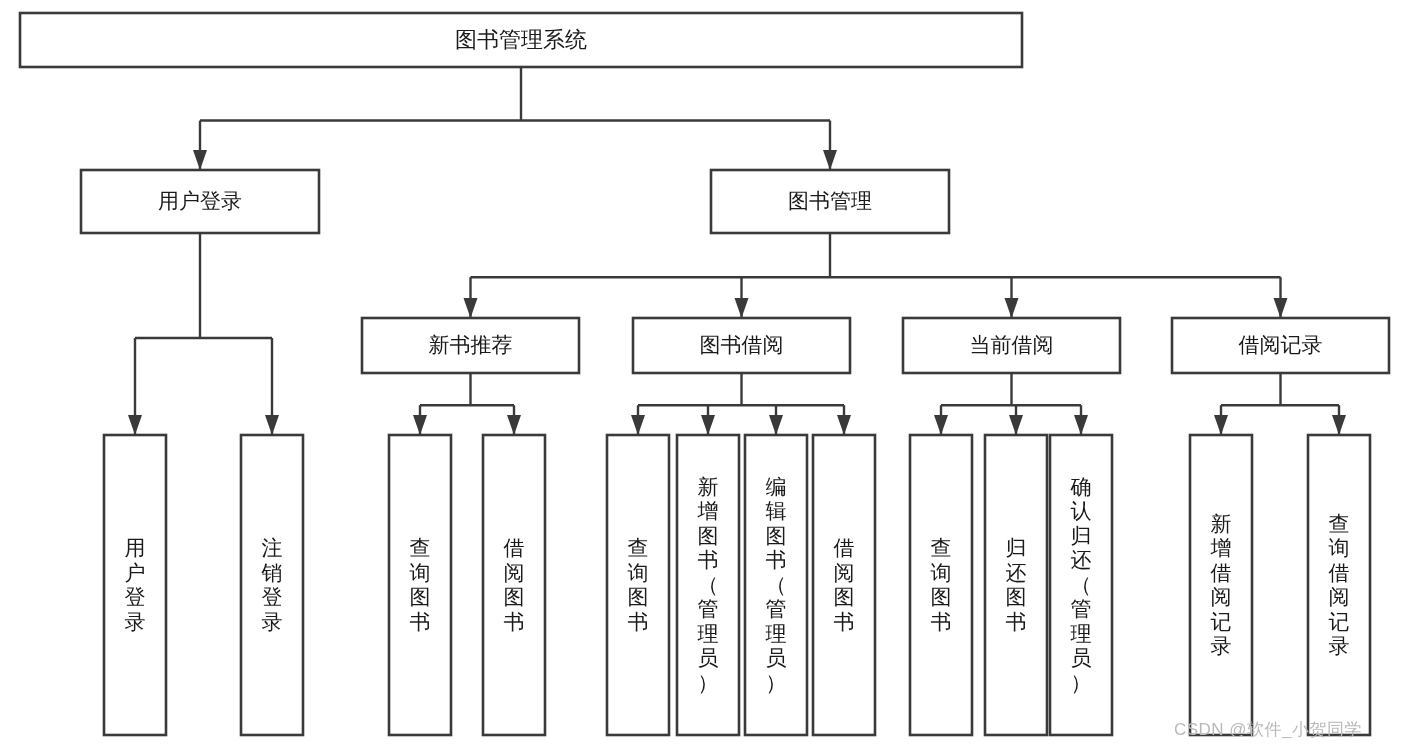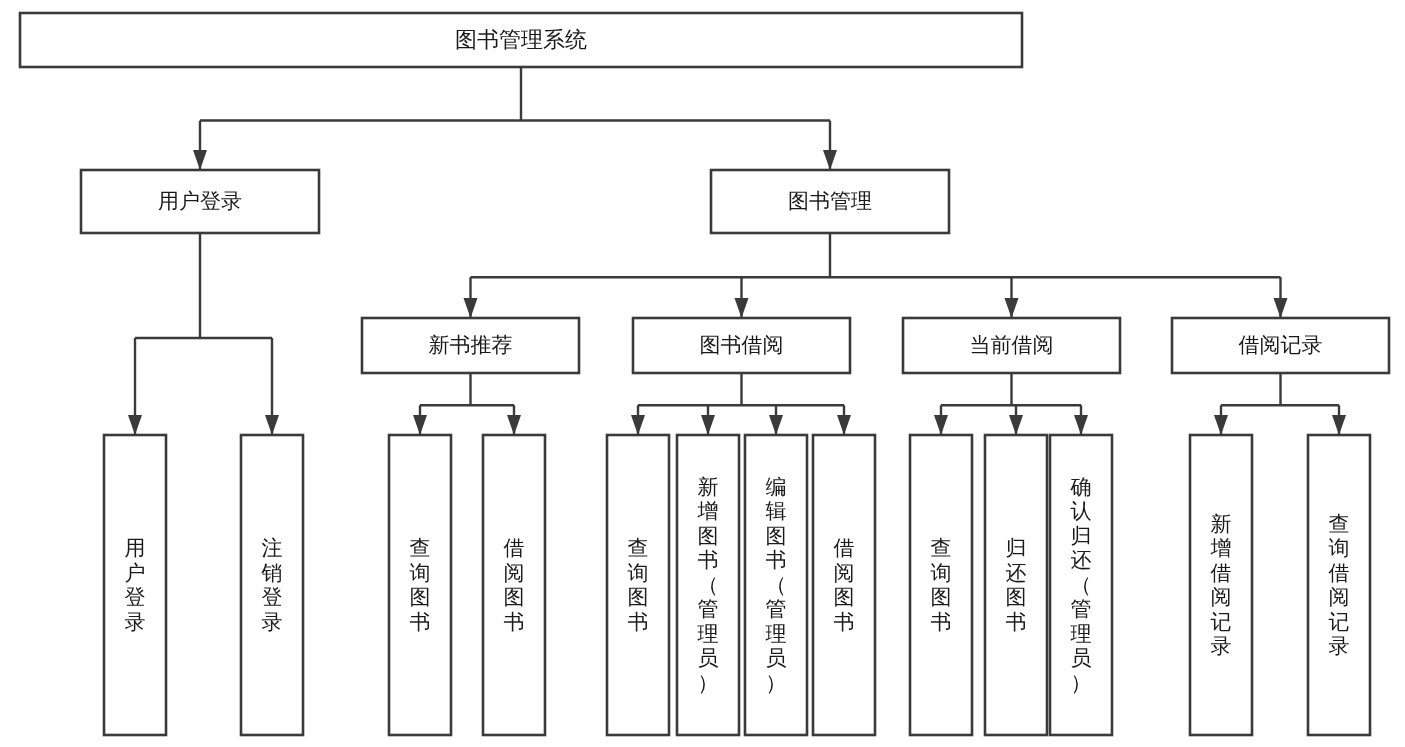--- a/index.html
+++ b/index.html
@@ -206,13 +206,14 @@
         <g>
           <rect x="1190" y="435" width="62" height="300" class="node-box"></rect>
           <text x="1221" y="530.61" class="node-label-vertical"><tspan x="1221" dy="0">新</tspan><tspan x="1221" dy="24.5">增</tspan><tspan x="1221" dy="24.5">借</tspan><tspan x="1221" dy="24.5">阅</tspan><tspan x="1221" dy="24.5">记</tspan><tspan x="1221" dy="24.5">录</tspan></text>
         </g>
         <g>
           <rect x="1308" y="435" width="62" height="300" class="node-box"></rect>
           <text x="1339" y="530.61" class="node-label-vertical"><tspan x="1339" dy="0">查</tspan><tspan x="1339" dy="24.5">询</tspan><tspan x="1339" dy="24.5">借</tspan><tspan x="1339" dy="24.5">阅</tspan><tspan x="1339" dy="24.5">记</tspan><tspan x="1339" dy="24.5">录</tspan></text>
         </g>
       </g>
   </svg>
+  <div class="watermark">CSDN @软件_小贺同学</div>
 </div>
 
 </body></html>

